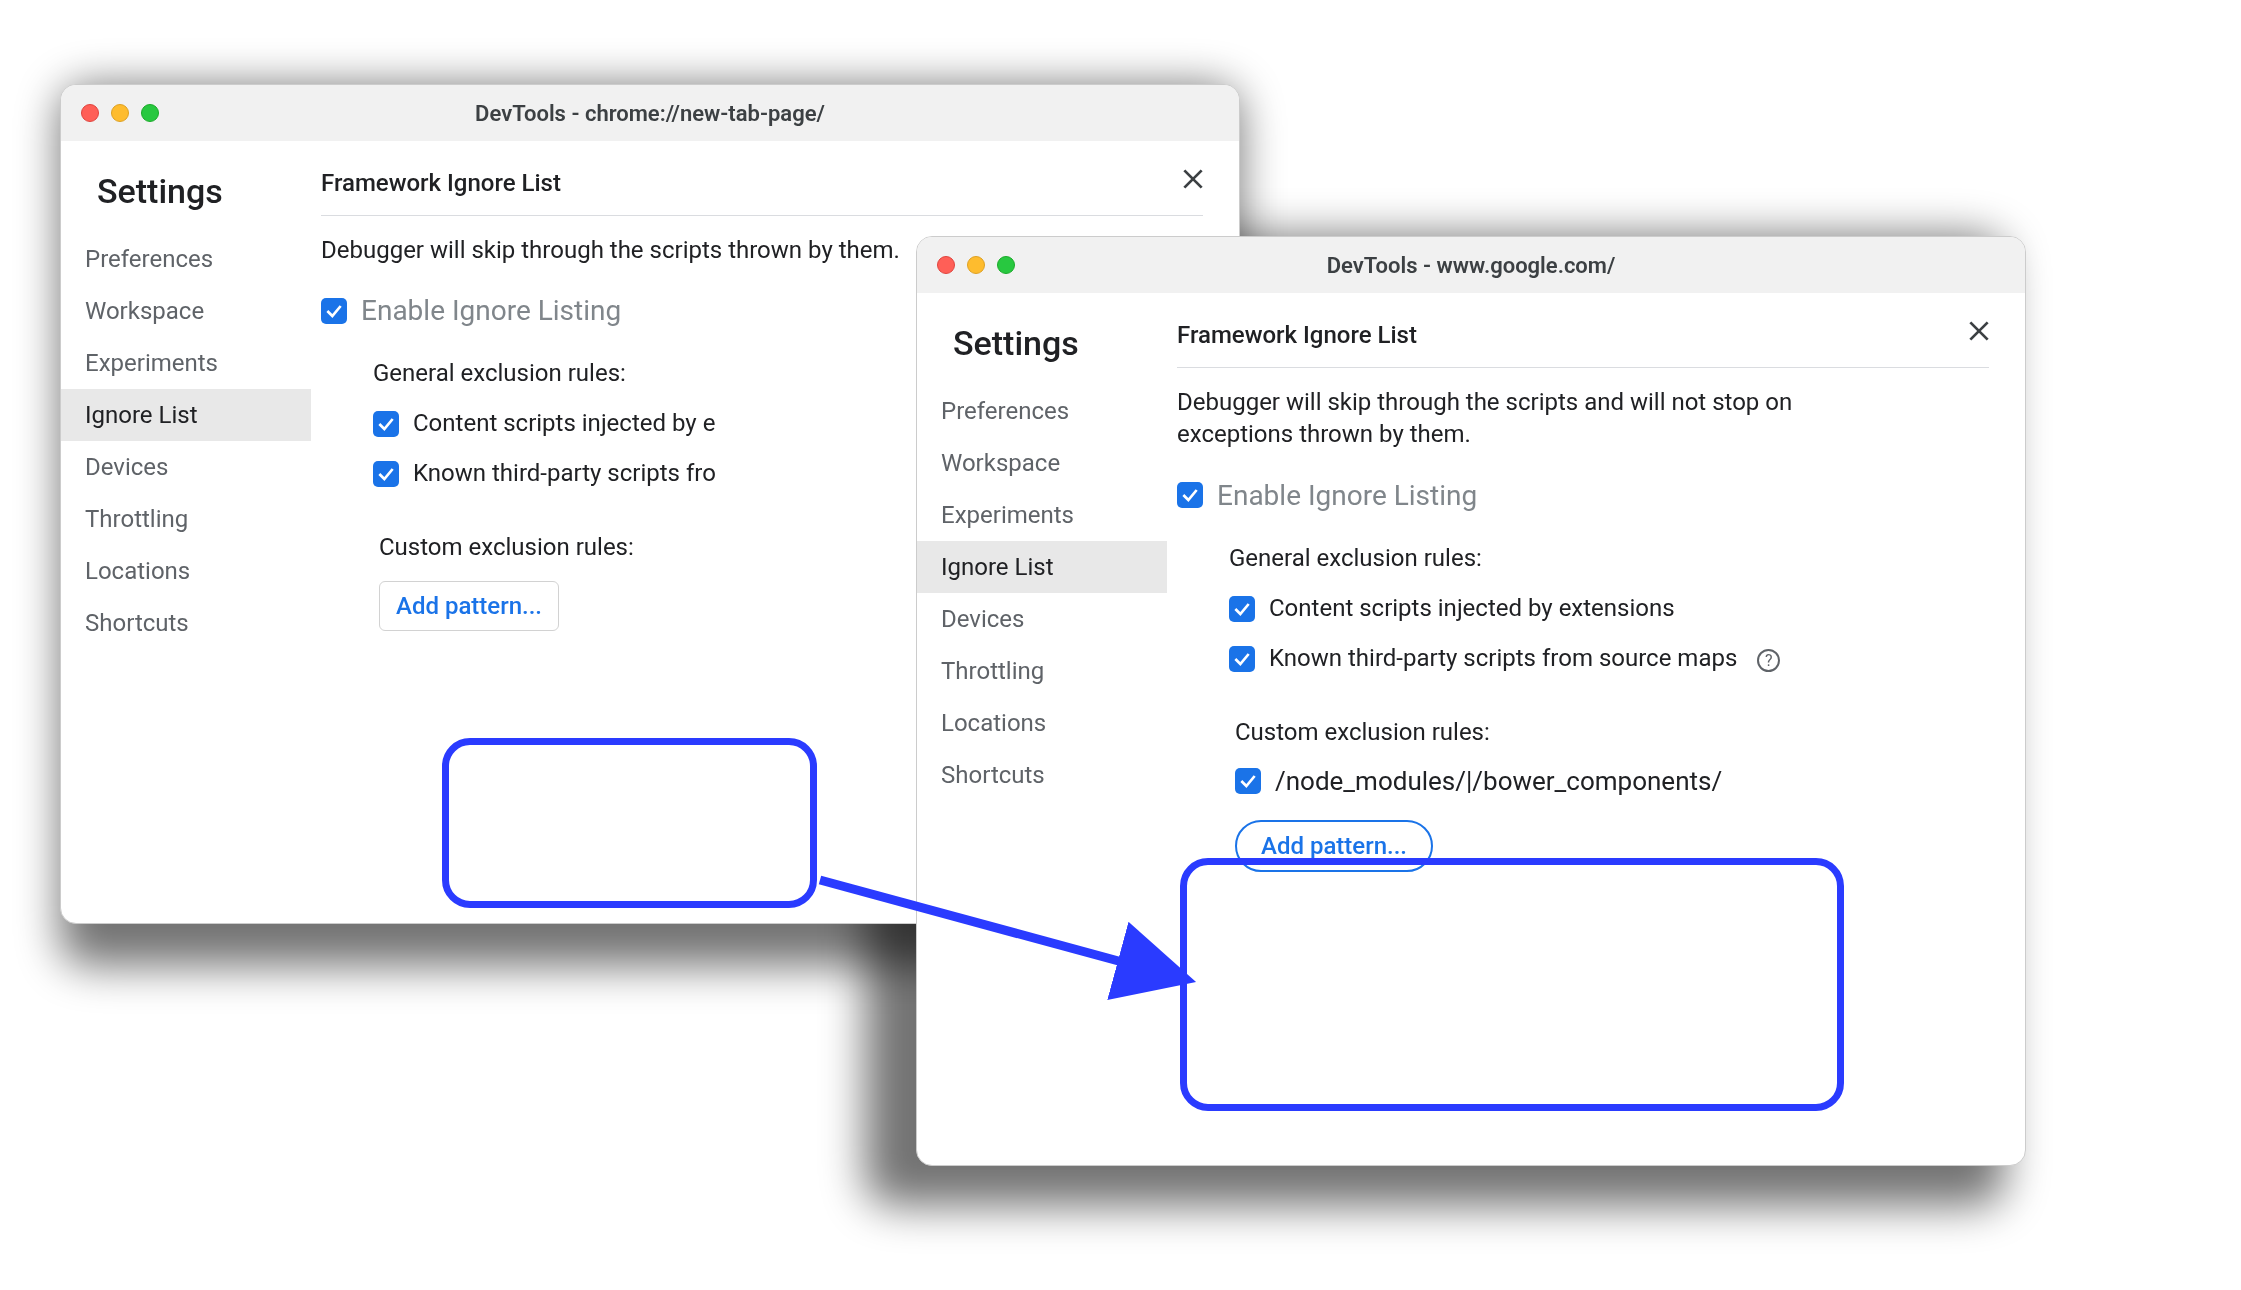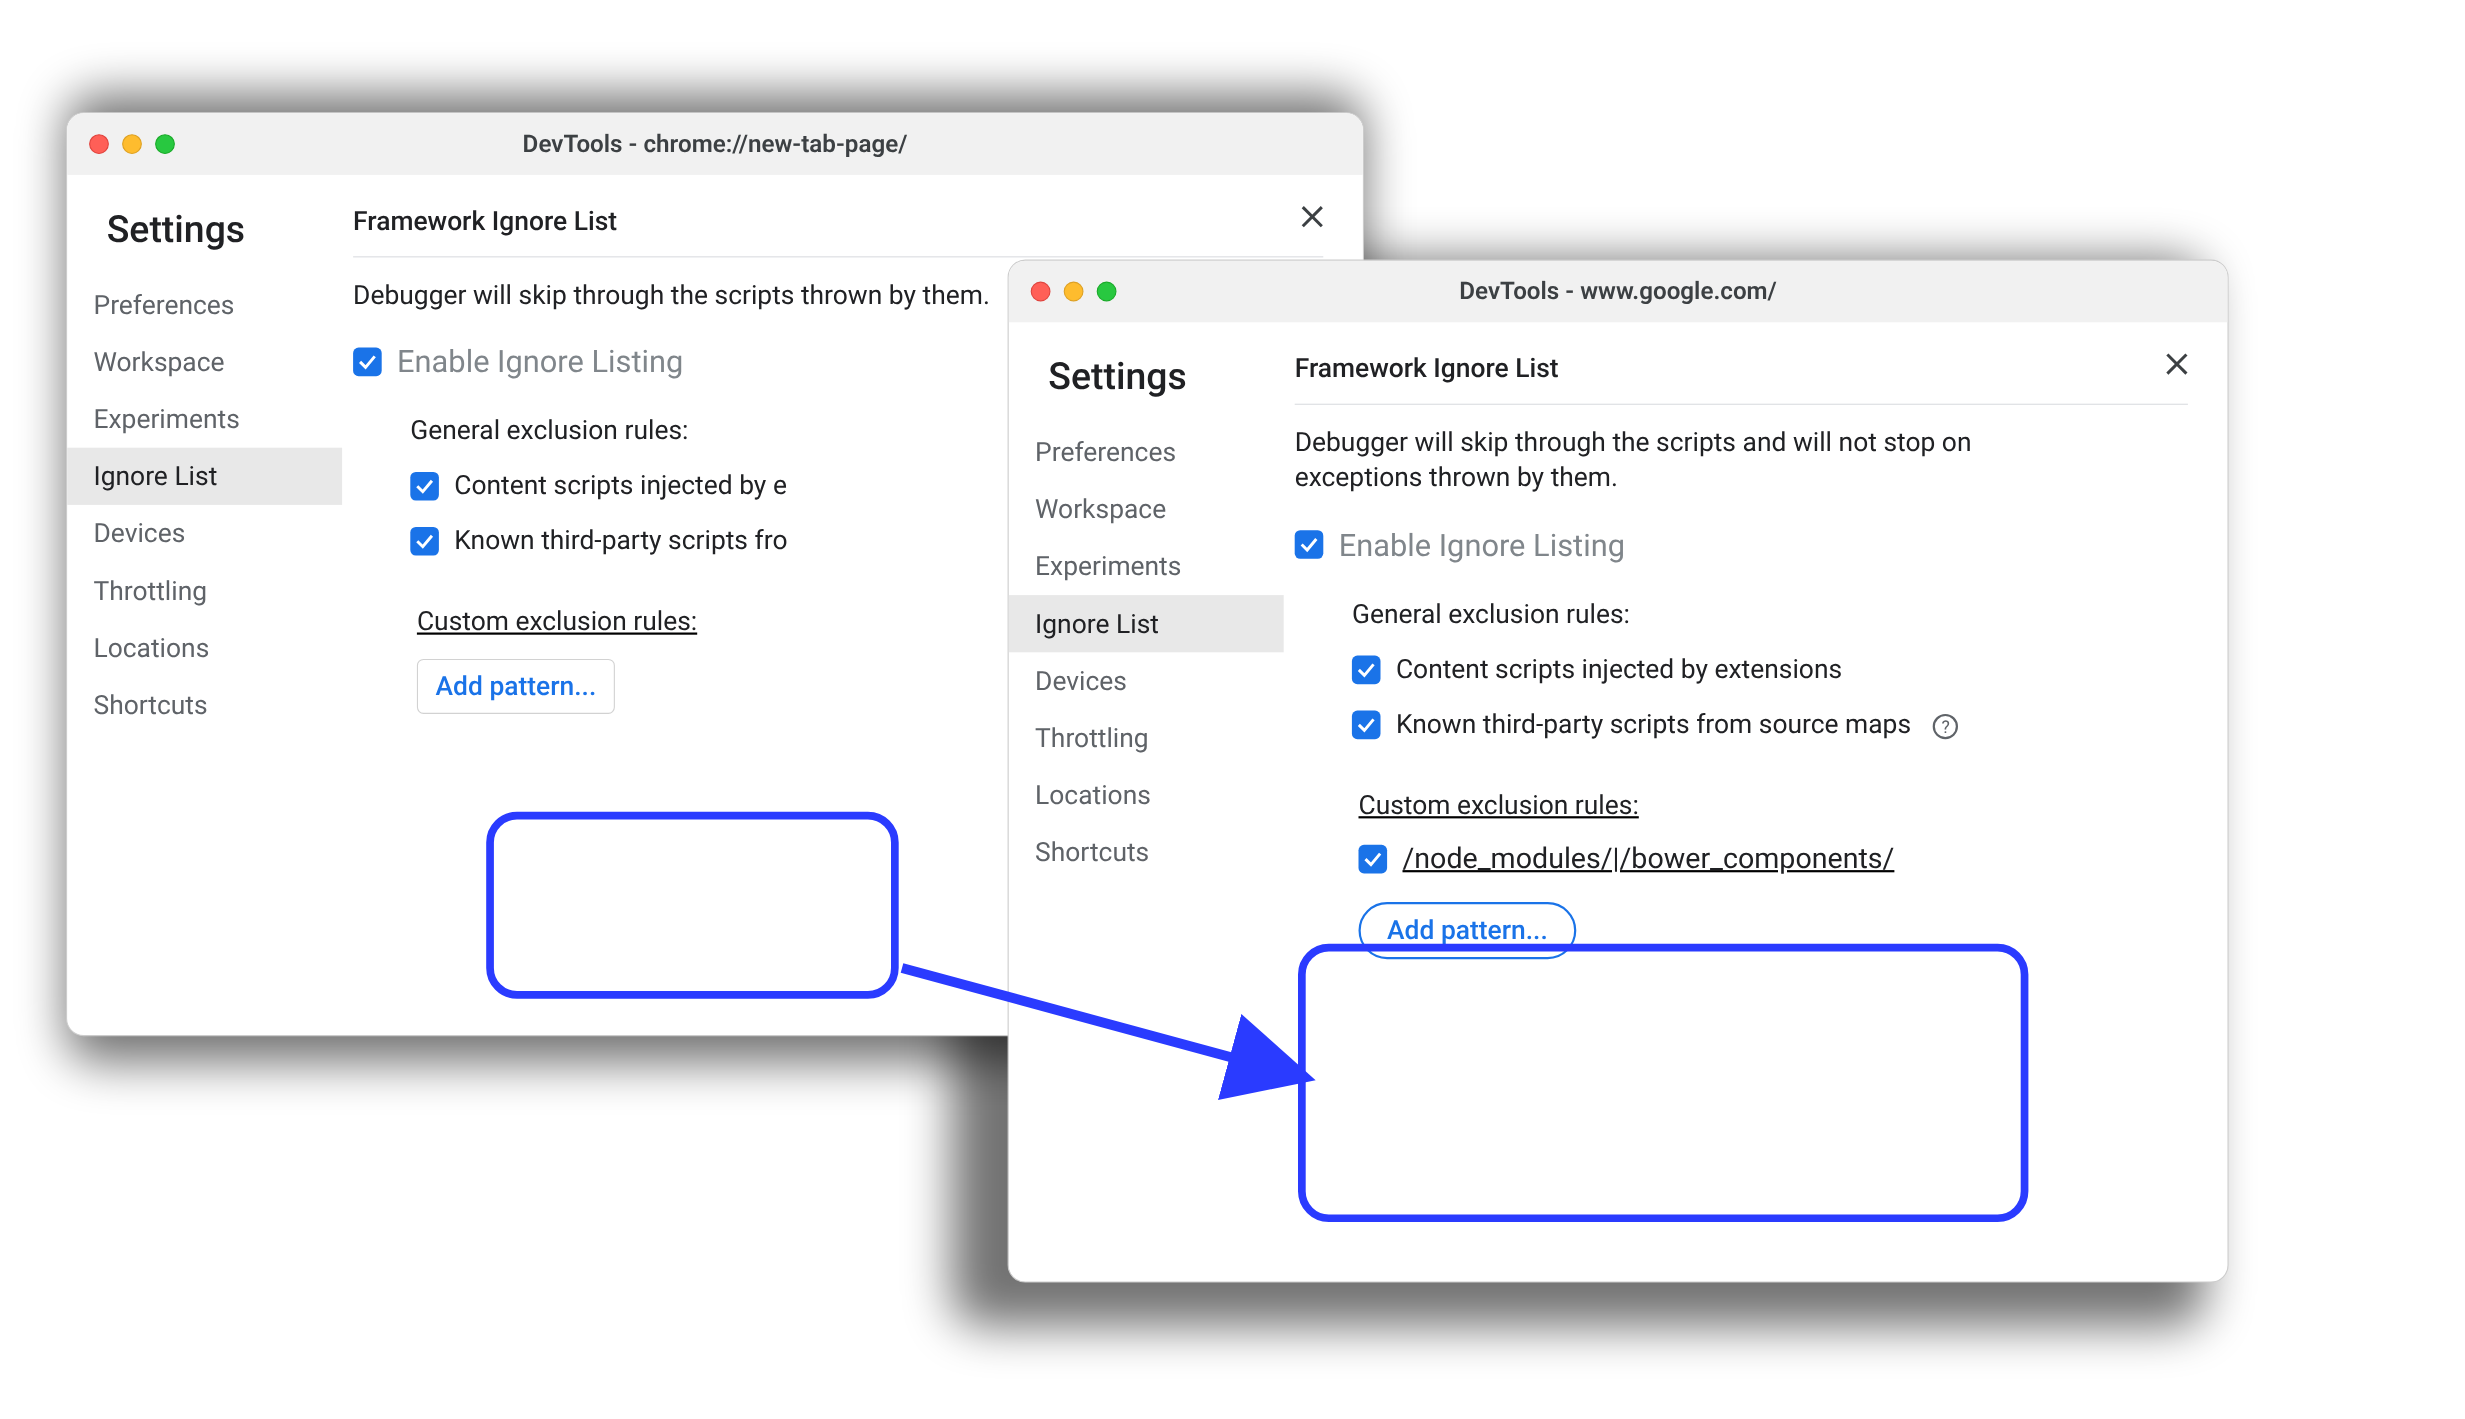--- a/index.html
+++ b/index.html
@@ -121,21 +121,20 @@
     border: 2px solid #5f6368;
     display:inline-flex; align-items:center; justify-content:center;
     font-size:16px; color:#5f6368; cursor:pointer; flex:none;
   }
 
   .custom-block {
     margin: 36px 0 0 44px;
     padding: 10px 22px 22px 14px;
     display:inline-block;
     min-width: 300px;
-    text-decoration: underline;
   }
   .custom-block .hdr {
     font-size:24px; color:var(--text);
     margin-bottom: 20px;
   }
   .pattern-row {
     display:flex; align-items:center; gap:14px;
     font-size:26px; color:var(--text);
     margin-bottom: 24px;
   }
@@ -163,21 +162,21 @@
 
   
   #arrow { position:absolute; overflow:visible; pointer-events:none; }
 </style>
 </head>
 <body>
 
 <div class="shadow-blob" style="left:60px; top:86px; width:1180px; height:880px;"></div>
 <div class="shadow-blob" style="left:865px; top:236px; width:1140px; height:970px;"></div>
 
-<div class="window" id="win-left" style="left:60px; top:102px; width:1180px; height:840px;">
+<div class="window" id="win-left" style="left:60px; top:84px; width:1180px; height:840px;">
   <div class="titlebar">
     <div class="traffic">
       <div class="dot red"></div>
       <div class="dot yellow"></div>
       <div class="dot green"></div>
     </div>
     <div class="title">DevTools - chrome://new-tab-page/</div>
   </div>
 
   <div class="win-body">

